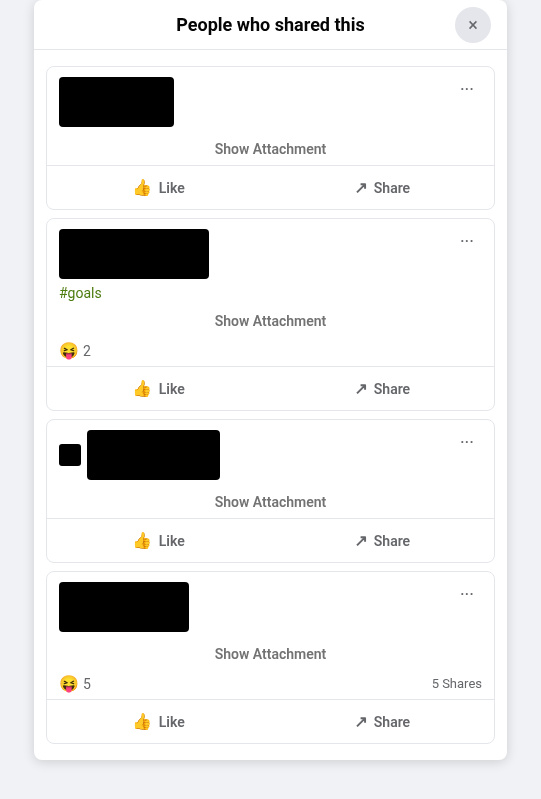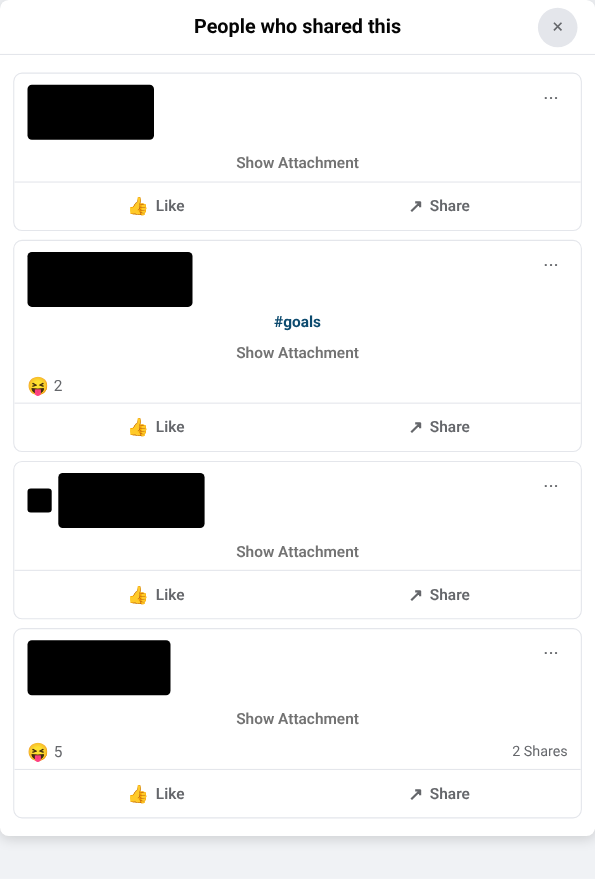--- a/index.html
+++ b/index.html
@@ -11,21 +11,21 @@
 
     body {
       background: #f0f2f5;
       display: flex;
       justify-content: center;
       align-items: flex-start;
       min-height: 100vh;
     }
 
     .modal {
-      width: 541px;
+      width: 473px;
       background: #ffffff;
       border-radius: 8px;
       box-shadow: 0 2px 12px rgba(0,0,0,0.15);
       overflow: hidden;
     }
 
     .modal-header {
       display: flex;
       align-items: center;
       justify-content: center;
@@ -93,25 +93,24 @@
       border: none;
       cursor: pointer;
       color: #65676b;
       font-size: 18px;
       padding: 4px 8px;
       border-radius: 50%;
       line-height: 1;
     }
 
     .post-tag {
-      color: #0c4a6e;
-      font-size: 14px;
-      font-weight: 700;
+      color: #4d7c0f;
+      font-size: 14px;
+      font-weight: 400;
       padding: 0 12px 4px 12px;
-      text-align: center;
     }
 
     .show-attachment {
       text-align: center;
       padding: 8px 12px;
       color: #737373;
       font-size: 14px;
       font-weight: 600;
       cursor: pointer;
     }
@@ -259,21 +258,21 @@
           <div class="avatar-black" style="width:130px;height:50px;"></div>
         </div>
         <button class="more-button">···</button>
       </div>
       <div class="show-attachment">Show Attachment</div>
       <div class="reactions-row">
         <div class="reactions-left">
           <span class="reaction-emoji">😝</span>
           <span class="reaction-count">5</span>
         </div>
-        <span class="shares-count">2 Shares</span>
+        <span class="shares-count">5 Shares</span>
       </div>
       <div class="post-actions">
         <button class="action-button">
           <span class="action-icon">👍</span>
           <span>Like</span>
         </button>
         <button class="action-button">
           <span class="action-icon">↗</span>
           <span>Share</span>
         </button>

